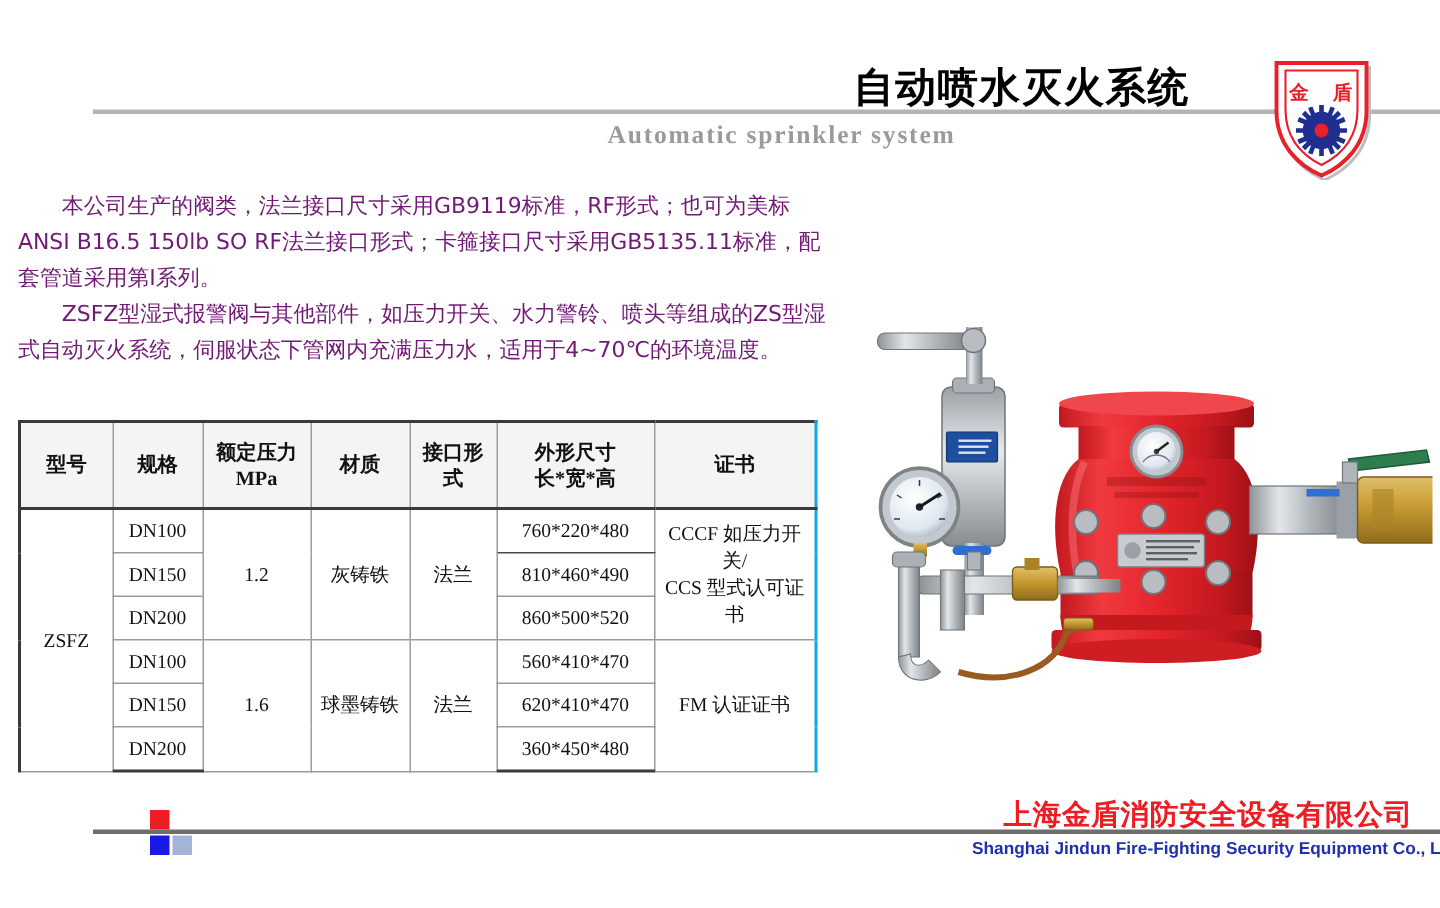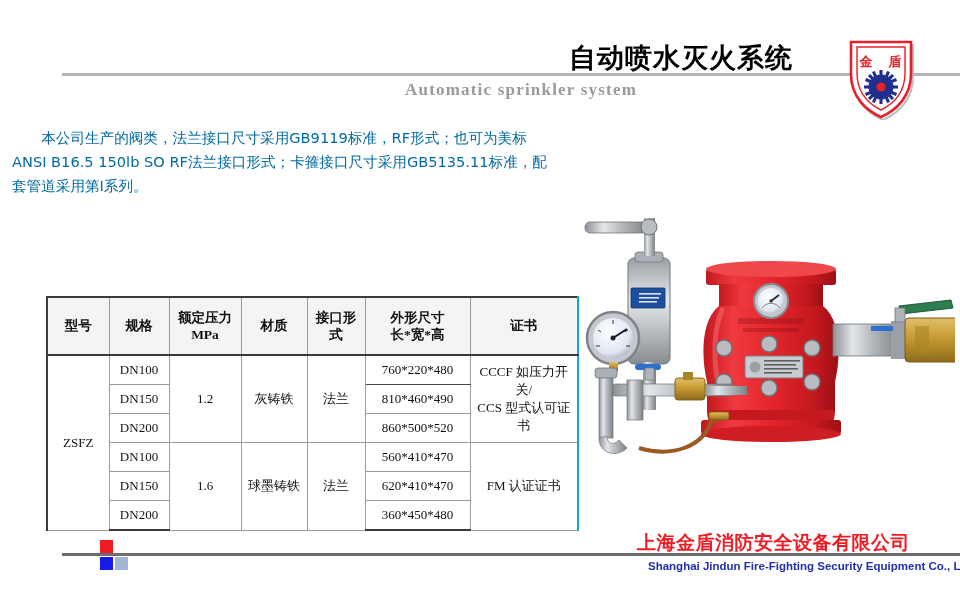--- a/index.html
+++ b/index.html
@@ -61,34 +61,33 @@
   #logo svg { display: block; }
 
   
   #body-text {
     position: absolute;
     left: 12px; top: 126px;
     width: 545px;
     font-family: "DejaVu Sans", "Liberation Sans", sans-serif;
     font-size: 14.6px;
     line-height: 24px;
-    color: #0369a1;
+    color: #701a75;
     letter-spacing: 0px;
   }
   #body-text p {
     margin: 0;
     text-indent: 2em;
   }
 
   
   #spec-table-wrap {
     position: absolute;
-    left: 12px; top: 296px;
+    left: 12px; top: 280px;
     width: 531px;
-    margin-left: 34px;
   }
   table.spec {
     border-collapse: collapse;
     width: 531px;
     table-layout: fixed;
     font-family: "Liberation Serif", "DejaVu Serif", serif;
     background: #ffffff;
   }
   table.spec td {
     border: 1px solid #9b9b9b;
@@ -143,21 +142,21 @@
   #sq-ltblue {
     position: absolute;
     left: 115px; top: 557px;
     width: 13px; height: 13px;
     background: #a3b4d6;
   }
   #company-cn {
     position: absolute;
     left: 637px; top: 530px;
     width: 305px;
-    text-align: left;
+    text-align: right;
     font-family: "DejaVu Sans", "Liberation Sans", sans-serif;
     font-size: 19px;
     font-weight: bold;
     color: #ef1c24;
     letter-spacing: 0.5px;
     white-space: nowrap;
   }
   #company-en {
     position: absolute;
     left: 648px; top: 560px;
@@ -206,20 +205,21 @@
         </g>
         <circle cx="36" cy="49" r="12.5" fill="#1f2f8f"></circle>
         <circle cx="36" cy="49" r="4.6" fill="#e8202a"></circle>
       </g>
     </svg>
   </div>
 </div>
 
 <div id="body-text">
   <p>本公司生产的阀类，法兰接口尺寸采用GB9119标准，RF形式；也可为美标ANSI B16.5 150lb SO RF法兰接口形式；卡箍接口尺寸采用GB5135.11标准，配套管道采用第Ⅰ系列。</p>
+  <p>ZSFZ型湿式报警阀与其他部件，如压力开关、水力警铃、喷头等组成的ZS型湿式自动灭火系统，伺服状态下管网内充满压力水，适用于4~70℃的环境温度。</p>
 </div>
 
 <div id="spec-table-wrap">
   <table class="spec">
     <colgroup>
       <col style="width:62px">
         <col style="width:60px">
         <col style="width:72px">
       <col style="width:66px">
         <col style="width:58px">

